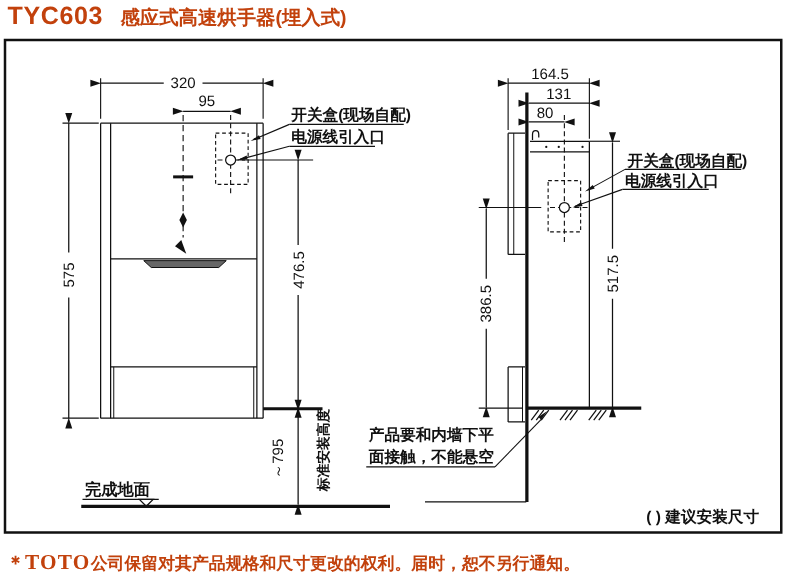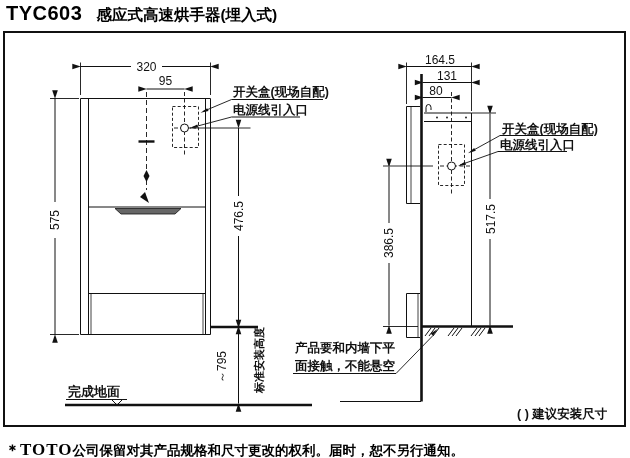--- a/index.html
+++ b/index.html
@@ -1,17 +1,17 @@
 <!DOCTYPE html>
 <html><head>
 <meta charset="utf-8">
 <style>
   html,body{margin:0;padding:0;background:#ffffff;}
   #stage{position:relative;width:630px;height:458px;background:#ffffff;overflow:hidden;
-         font-family:"Liberation Sans",sans-serif;color:#000000;}
+         font-family:"Liberation Sans",sans-serif;color:#c2410c;}
   #titlebar{position:absolute;top:2px;left:6px;white-space:nowrap;}
   #titlebar .model{font-size:20px;font-weight:800;letter-spacing:0.5px;}
   #titlebar .product{font-size:15.5px;font-weight:700;margin-left:14px;}
   #drawing{position:absolute;top:0;left:0;}
   #disclaimer{position:absolute;top:440px;left:5px;white-space:nowrap;}
   #disclaimer .mark{font-size:15px;font-weight:700;}
   #disclaimer .brand{font-size:17px;font-weight:800;font-family:"Liberation Serif",serif;letter-spacing:1px;}
   #disclaimer .rest{font-size:13.5px;font-weight:700;}
   svg text{fill:#111;}
   .dimnum{font-size:12px;font-family:"Liberation Sans",sans-serif;}

